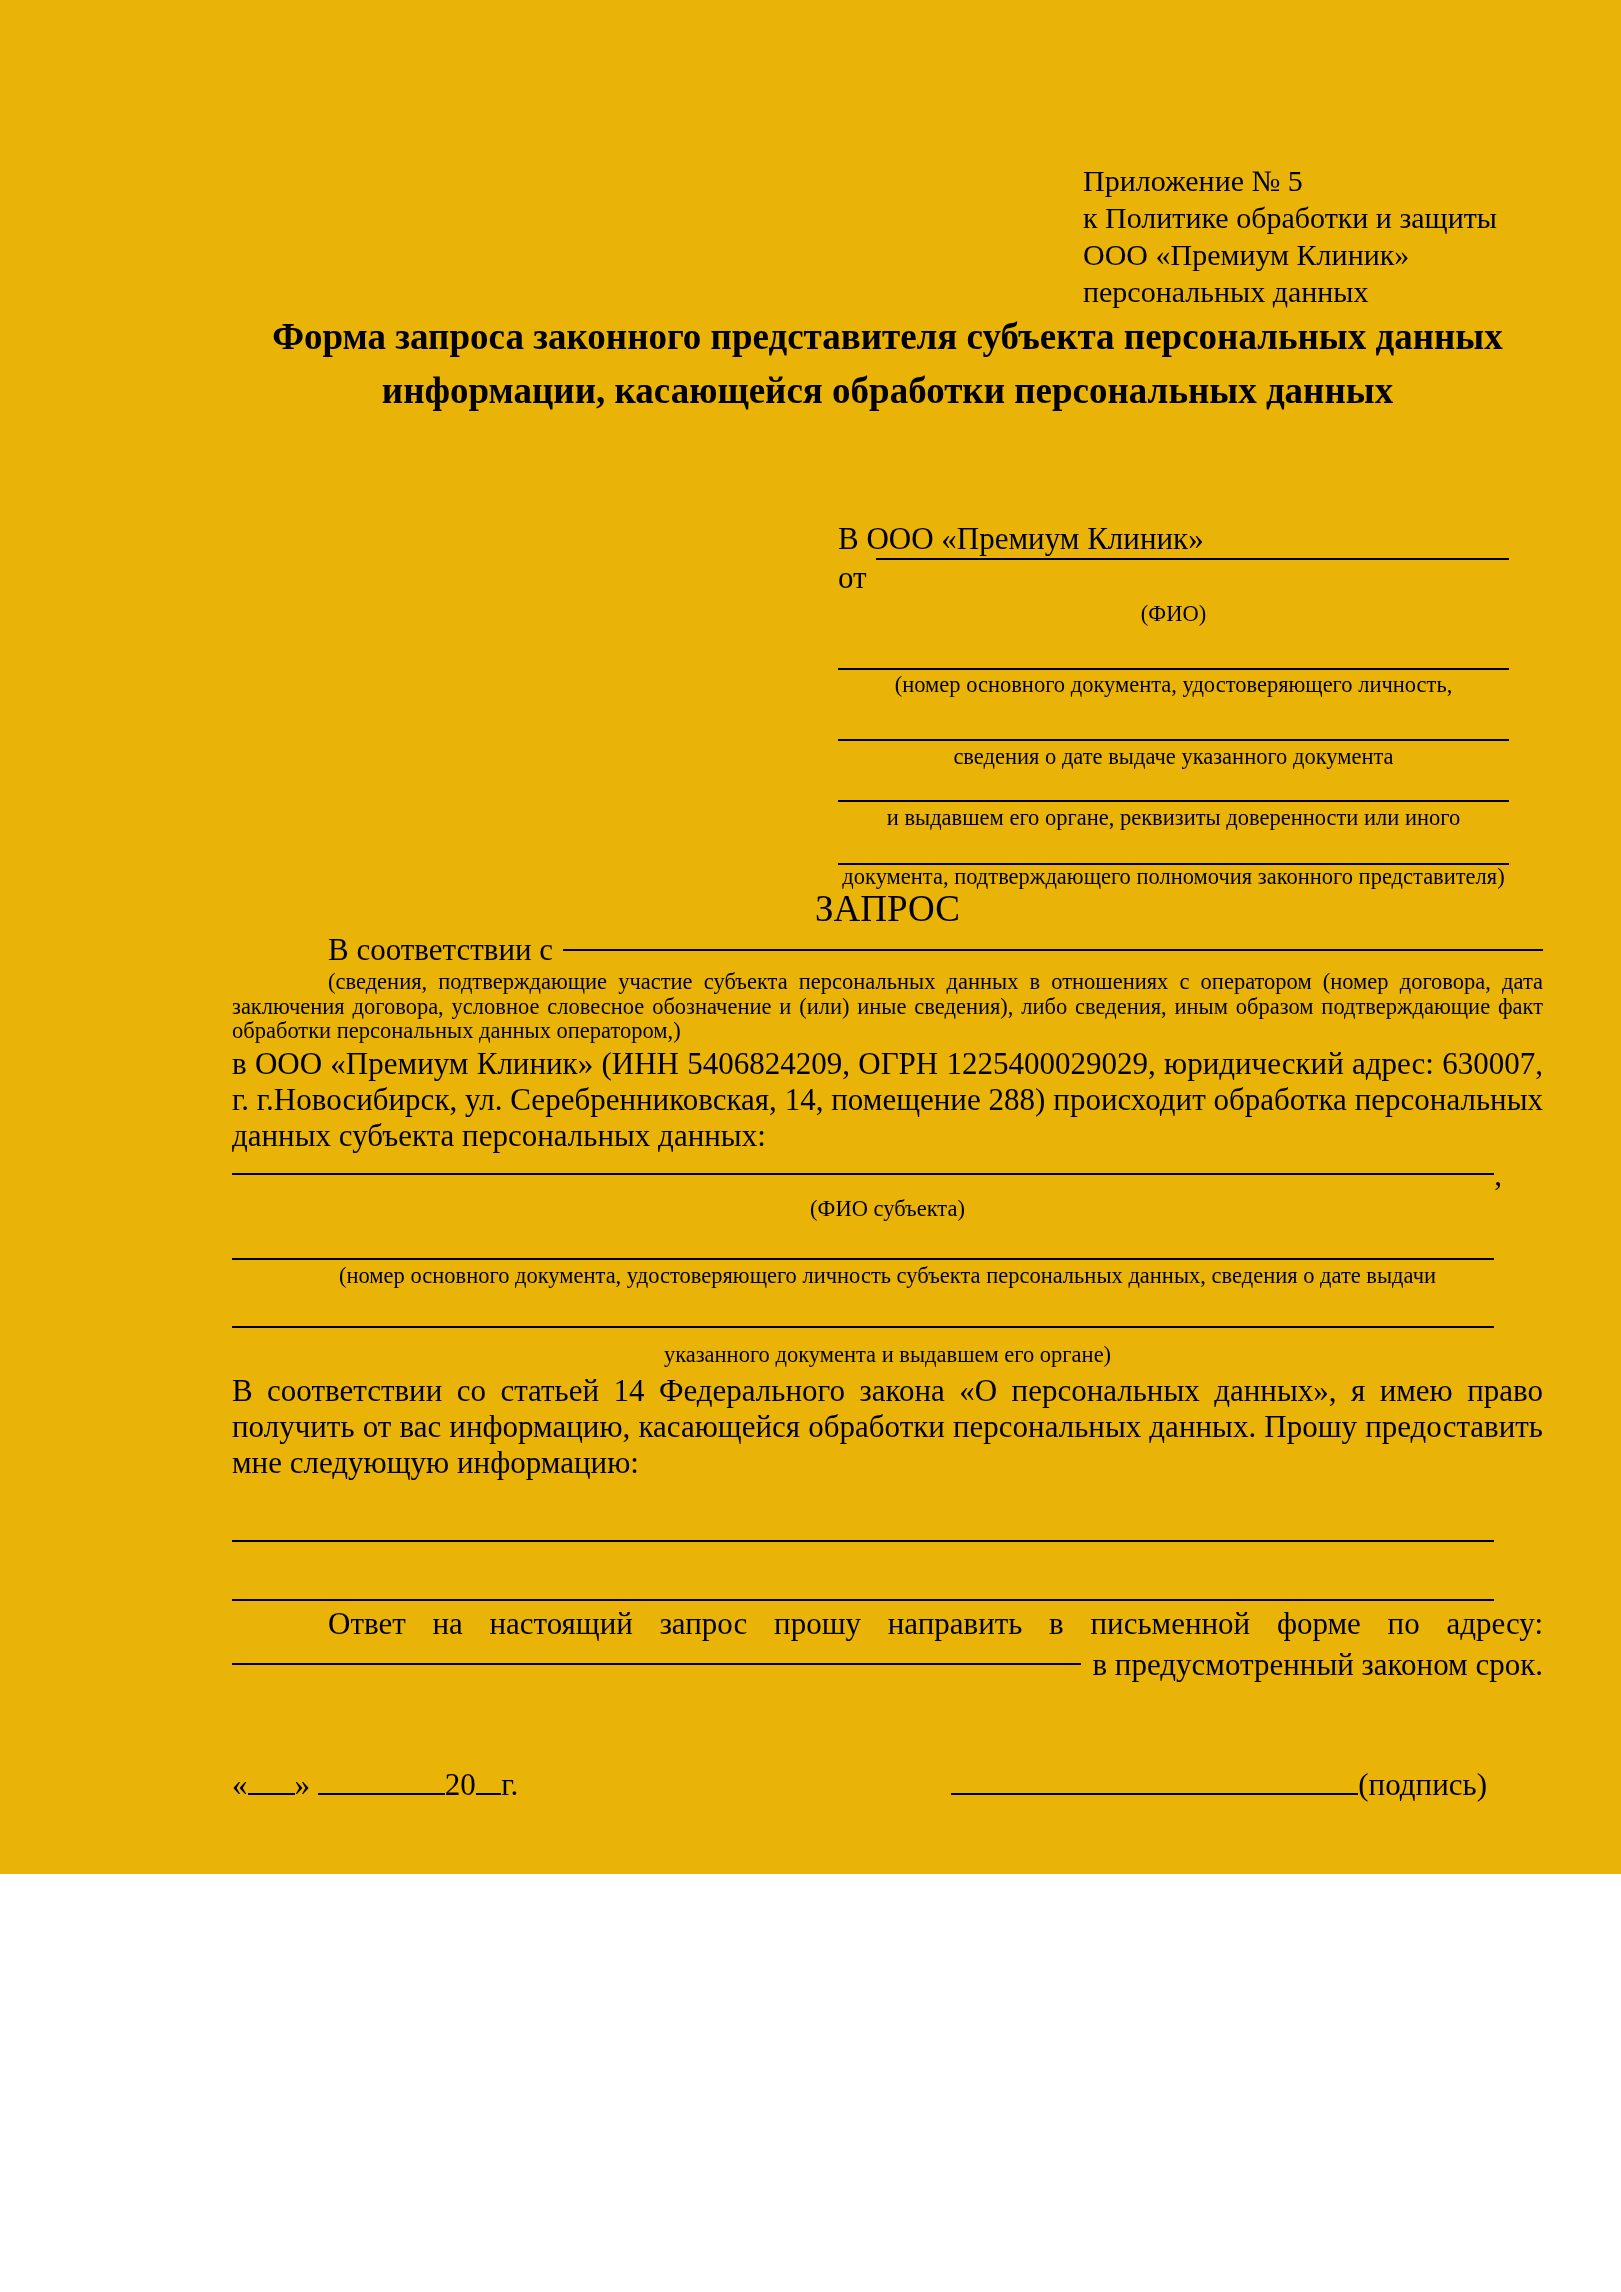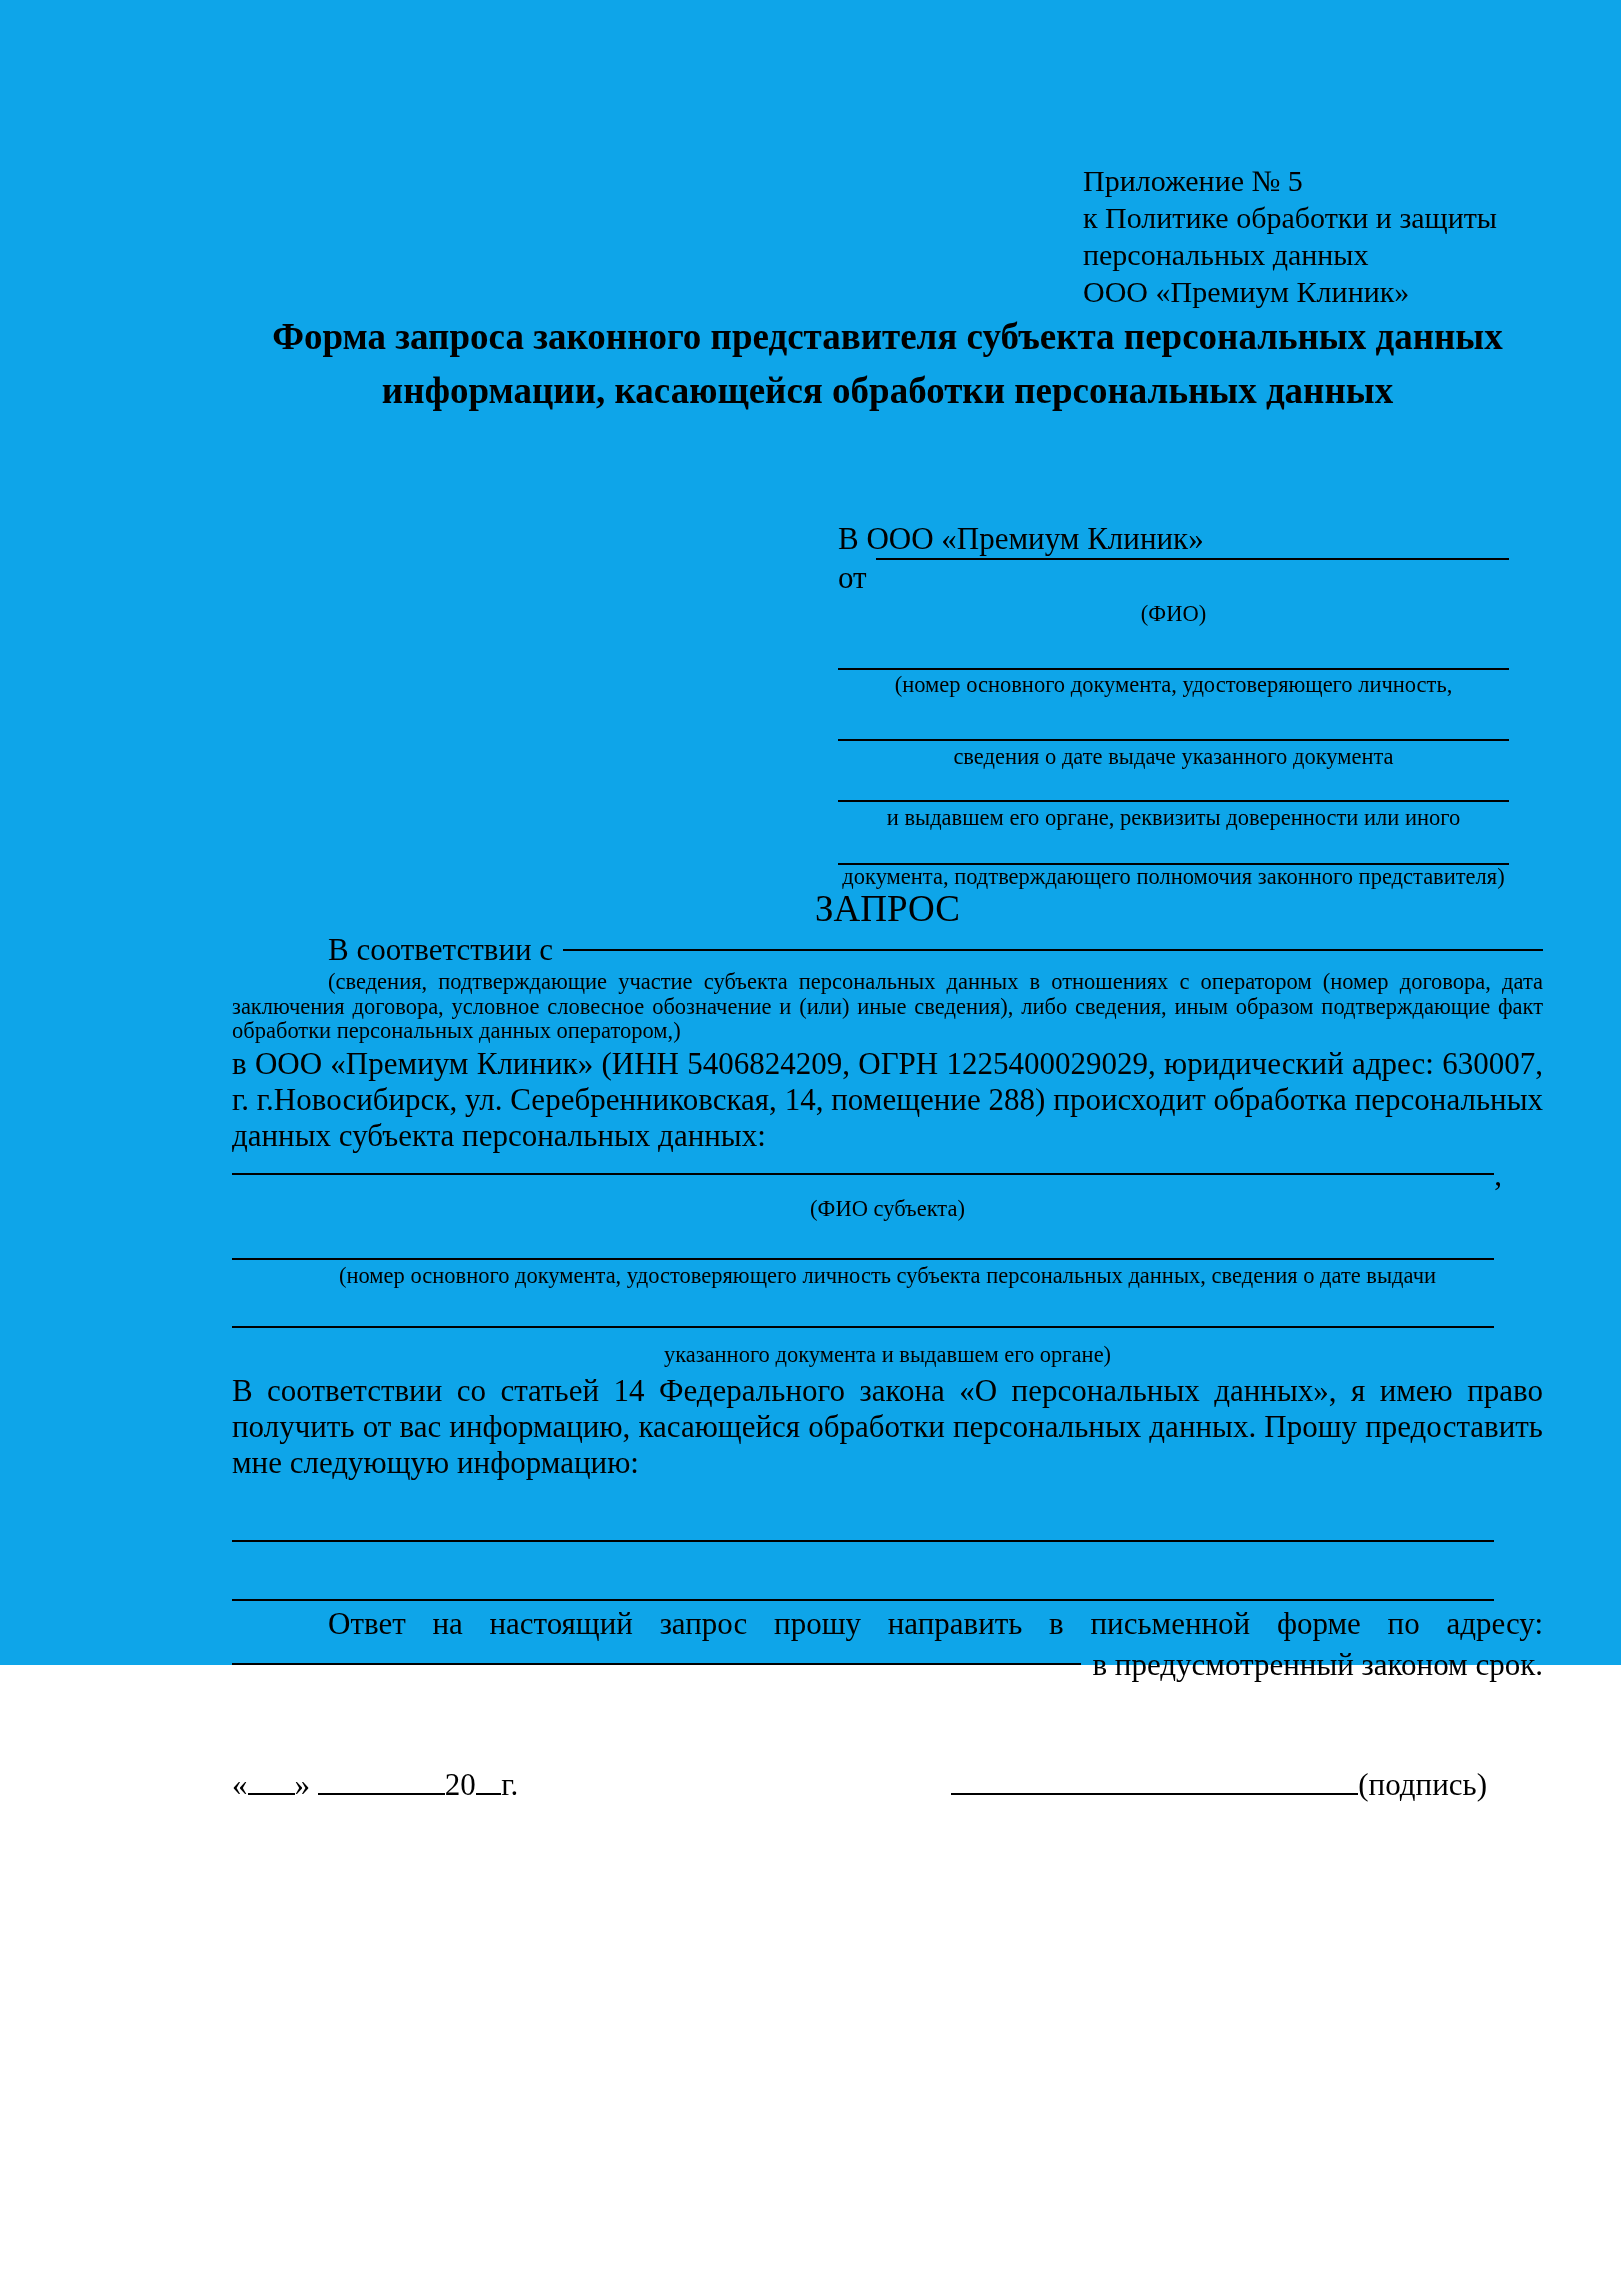--- a/index.html
+++ b/index.html
@@ -4,23 +4,23 @@
 <style>
   html, body { margin: 0; padding: 0; background: #ffffff; }
   body {
     width: 1621px; height: 2293px;
     font-family: "Liberation Serif", "DejaVu Serif", serif;
     color: #000;
     overflow: hidden;
   }
   .page {
     box-sizing: border-box;
-    width: 1621px; height: 1665px;
+    width: 1621px; height: 1874px;
     padding: 162px 78px 0 232px; 
-    background: #0ea5e9;
+    background: #eab308;
   }
   
   .par  { font-size: 31px; line-height: 36px; text-align: justify; margin: 0; }
   .cap  { font-size: 22.5px; line-height: 24.5px; text-align: center; }
   .indent { text-indent: 96px; }
   .just-all { text-align-last: justify; }
   
   .bl { border-bottom: 2.9px solid #000; display: inline-block; }
   .grow { flex: 1 1 auto; }
   .fill-line { height: 0; border-bottom: 2.9px solid #000; }
@@ -54,22 +54,22 @@
   .foot .seg { white-space: nowrap; }
 </style>
 </head>
 <body>
 
 <div class="page">
 
   <div class="appendix">
     <div>Приложение № 5</div>
     <div>к Политике обработки и защиты</div>
+    <div>ООО «Премиум Клиник»</div>
     <div>персональных данных</div>
-    <div>ООО «Премиум Клиник»</div>
   </div>
 
   <div class="title">
     <span>Форма запроса законного представителя субъекта персональных данных</span>
     <span>информации, касающейся обработки персональных данных</span>
   </div>
 
   <div class="addr">
     <div class="addr-to">В ООО «Премиум Клиник»</div>
     <div class="from-row">

